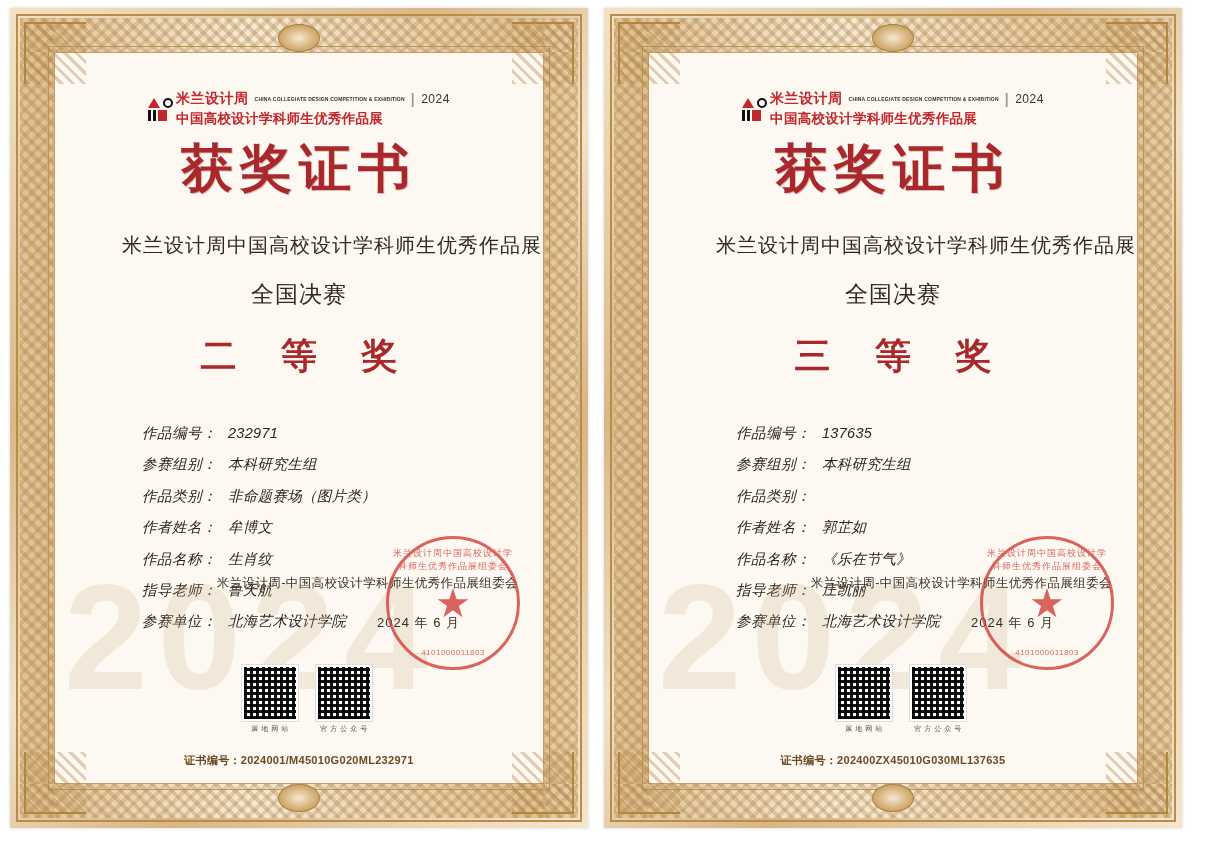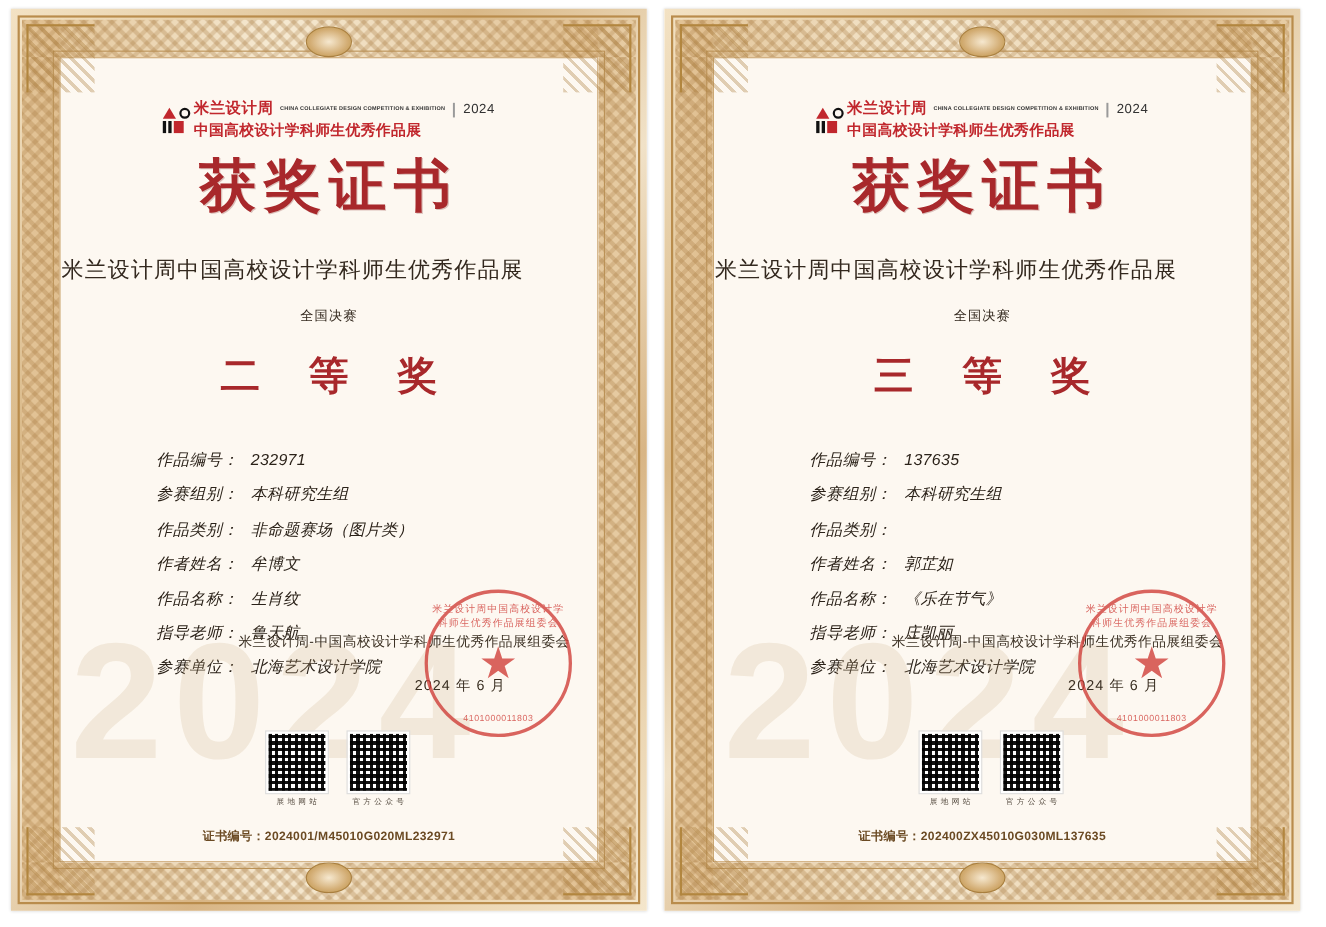--- a/index.html
+++ b/index.html
@@ -161,29 +161,29 @@
     text-align: center;
     font-family: "DejaVu Serif", "Liberation Serif", serif;
     font-weight: bold;
     font-size: 52px;
     color: #a8282b;
     letter-spacing: 7px;
     margin-top: 6px;
     text-shadow: 1px 1px 0 rgba(120,20,20,0.25);
   }
   .cert-subtitle {
-    text-align: left;
+    text-align: right;
     font-size: 20px;
     color: #33281e;
     margin-top: 28px;
     letter-spacing: 1px;
   }
   .cert-stage {
     text-align: center;
-    font-size: 12px;
+    font-size: 23px;
     color: #33281e;
     margin-top: 20px;
     letter-spacing: 1px;
   }
   .cert-award {
     text-align: center;
     font-family: "DejaVu Serif", "Liberation Serif", serif;
     font-weight: bold;
     font-size: 36px;
     color: #a8282b;

